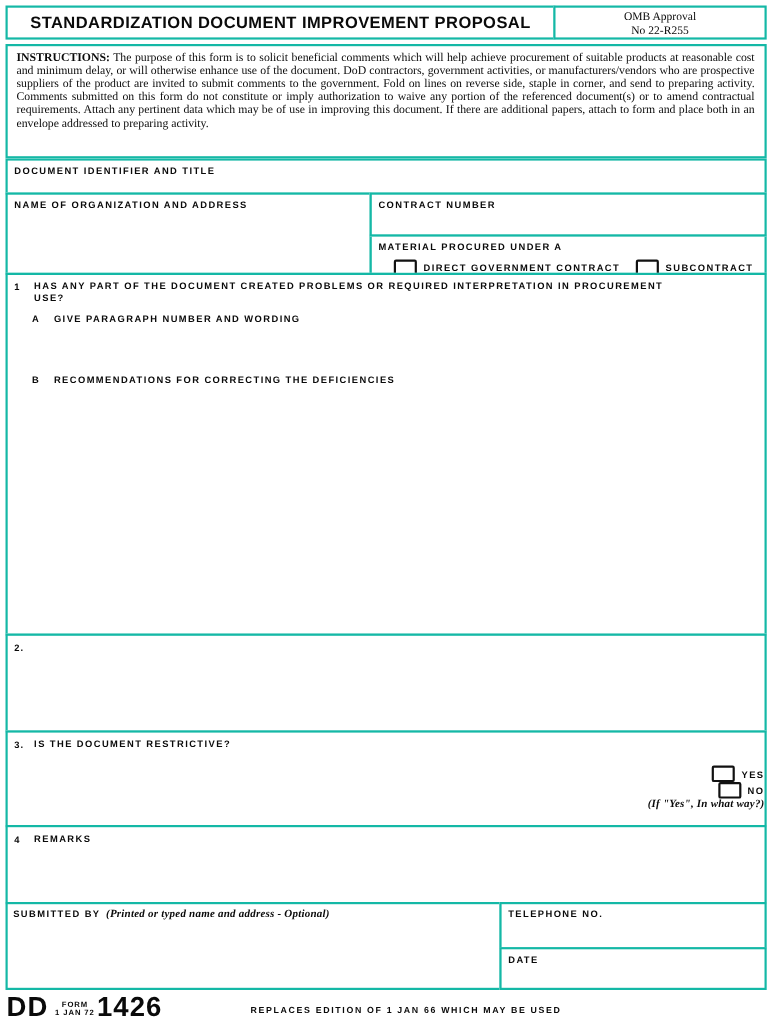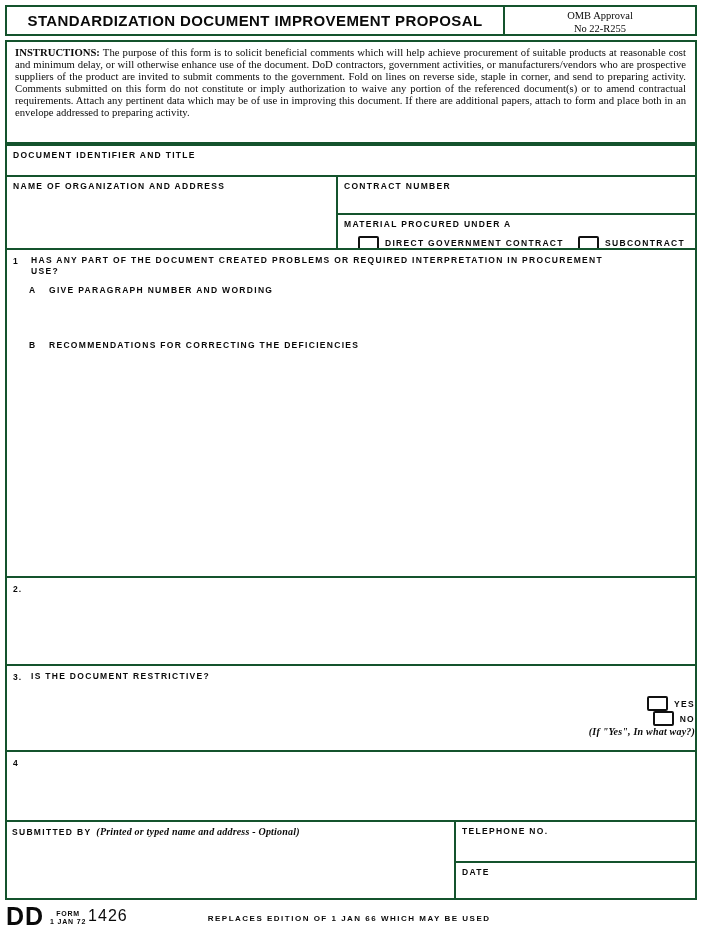--- a/index.html
+++ b/index.html
@@ -1,20 +1,20 @@
 <!DOCTYPE html>
 <html><head>
 <meta charset="utf-8">
 <style>
   html,body{margin:0;padding:0;background:#e8e8e8;}
   .page{
     position:relative;width:702px;height:932px;background:#ffffff;
     font-family:"Liberation Sans",sans-serif;color:#0a0a0a;overflow:hidden;
   }
-  .box{position:absolute;border:2px solid #14532d;box-sizing:border-box;background:#fff;}
+  .box{position:absolute;border:2px solid #14b8a6;box-sizing:border-box;background:#fff;}
   .lbl{font-size:8.5px;font-weight:bold;letter-spacing:1.3px;line-height:1.25;}
   .pad{padding:4px 6px;}
 
   
   .box-title{left:5px;top:5px;width:500px;height:31px;display:flex;align-items:center;justify-content:center;}
   .title-text{font-size:15px;font-weight:bold;letter-spacing:0.4px;white-space:nowrap;}
   .box-omb{left:503px;top:5px;width:194px;height:31px;text-align:center;
     font-family:"Liberation Serif",serif;font-size:10.5px;line-height:1.25;padding-top:2px;}
 
   
@@ -56,21 +56,21 @@
   .box-date{left:454px;top:861px;width:243px;height:39px;}
   .submitted-line{display:flex;align-items:baseline;padding:4px 4px 0 5px;}
   .submitted-note{font-family:"Liberation Serif",serif;font-style:italic;font-weight:bold;
     font-size:10px;margin-left:5px;letter-spacing:0.2px;}
 
   
   .footer{position:absolute;left:6px;top:901px;width:690px;height:30px;display:flex;align-items:center;}
   .dd-big{font-size:25px;font-weight:bold;letter-spacing:1px;line-height:1;}
   .dd-stack{display:flex;flex-direction:column;align-items:center;margin:4px 2px 0 6px;
     font-size:7px;font-weight:bold;letter-spacing:0.8px;line-height:1.15;}
-  .form-number{font-size:16px;font-weight:normal;letter-spacing:1px;line-height:1;}
+  .form-number{font-size:25px;font-weight:bold;letter-spacing:1px;line-height:1;}
   .replaces-note{font-size:8px;font-weight:bold;letter-spacing:1.5px;margin-left:80px;padding-top:4px;text-align:right;}
 </style>
 </head>
 <body>
 
 <div class="page">
 
   <div class="box box-title">
     <span class="title-text">STANDARDIZATION DOCUMENT IMPROVEMENT PROPOSAL</span>
   </div>
@@ -144,20 +144,21 @@
         <span class="checkbox"></span>
         <span class="opt-label">NO</span>
       </div>
       <span class="note-italic">(If "Yes", In what way?)</span>
     </div>
   </div>
 
   <div class="box box-q4">
     <div class="q-row">
       <span class="q-num">4</span>
+      <div class="q-text lbl">REMARKS</div>
     </div>
   </div>
 
   <div class="box box-submitted">
     <div class="submitted-line">
       <span class="lbl">SUBMITTED BY</span>
       <span class="submitted-note">(Printed or typed name and address - Optional)</span>
     </div>
   </div>
   <div class="box box-phone pad">

